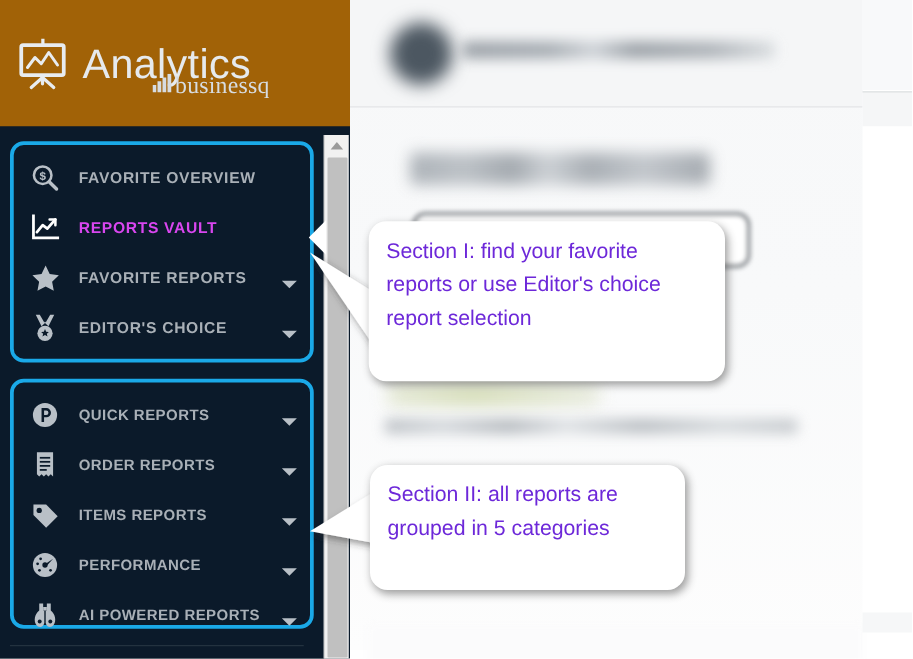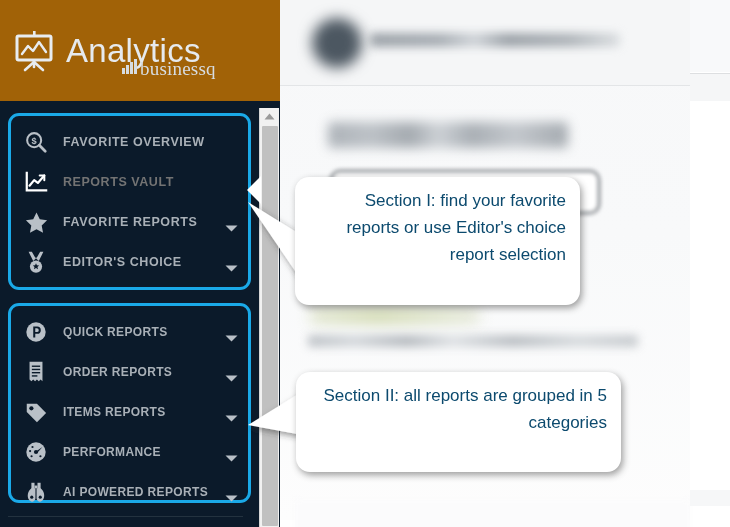--- a/index.html
+++ b/index.html
@@ -201,21 +201,21 @@
     margin-right: 14px;
   }
   .nav-label {
     font-size: 12.5px;
     font-weight: bold;
     letter-spacing: .55px;
     color: #a9b0b7;
     white-space: nowrap;
     flex: 1 1 auto;
   }
-  .nav-item.active .nav-label { color: #737373; }
+  .nav-item.active .nav-label { color: #d946ef; }
   .nav-item.active .nav-icon svg { fill: #ffffff; }
   .caret {
     flex: 0 0 auto;
     width: 13px; height: 8px;
     margin-left: 4px;
   }
   #group-2 .nav-item { }
   #group-2 .nav-label { font-size: 12px; letter-spacing: .35px; }
 
   .nav-divider {
@@ -249,29 +249,29 @@
     background: #c0c0c0;
     border-radius: 1px;
   }
 
   
   .callout {
     position: absolute;
     background: #ffffff;
     border-radius: 14px;
     box-shadow: 2px 3px 7px rgba(40,40,40,.45);
-    color: #0c4a6e;
+    color: #6d28d9;
     font-size: 17px;
     line-height: 27px;
-    text-align: right;
+    text-align: left;
     padding: 10px 14px;
     z-index: 20;
   }
   #callout-1 { left: 295px; top: 177px; width: 285px; height: 128px; }
-  #callout-2 { left: 296px; top: 372px; width: 325px; height: 100px; }
+  #callout-2 { left: 296px; top: 372px; width: 252px; height: 100px; }
 
   .callout-tail {
     position: absolute;
     z-index: 19;
     overflow: visible;
   }
   #tail-1 { left: 248px; top: 180px; width: 60px; height: 108px; }
   #tail-2 { left: 248px; top: 382px; width: 62px; height: 60px; }
 
   

